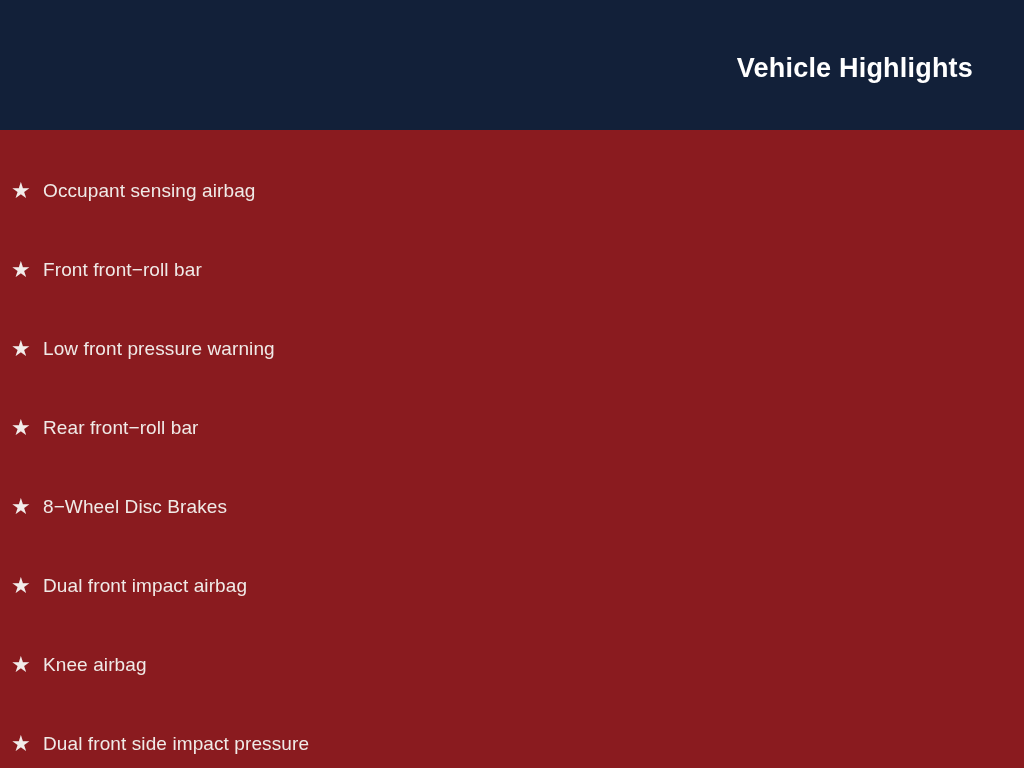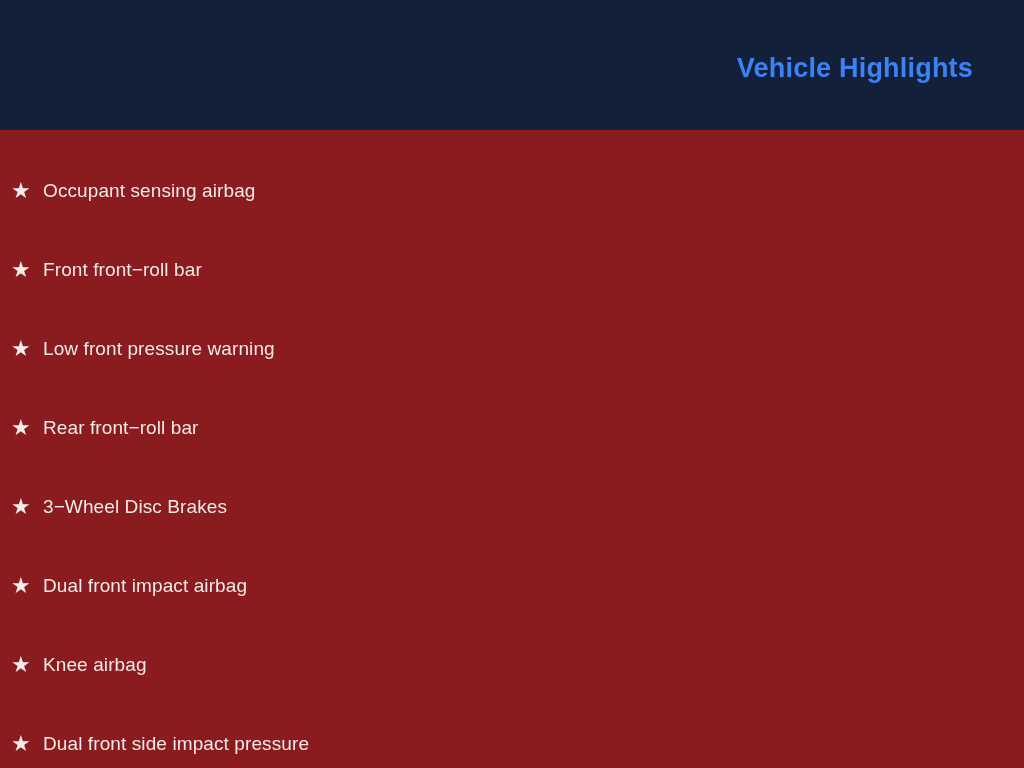--- a/index.html
+++ b/index.html
@@ -31,21 +31,21 @@
     width: 1024px;
     height: 130px;
     background: #122039;
     box-sizing: border-box;
     display: flex;
     align-items: center;
     justify-content: flex-end;
   }
 
   #slide-title {
-    color: #3b82f6;
+    color: #ffffff;
     font-family: "Liberation Sans", sans-serif;
     font-size: 27px;
     font-weight: bold;
     letter-spacing: 0.2px;
     line-height: 1;
     margin: 11px 51px 0 0;
     padding: 0;
     position: relative;
     top: -2px;
     white-space: nowrap;
@@ -131,21 +131,21 @@
         <span class="highlight-text">Low front pressure warning</span>
       </li>
 
       <li class="highlight-item">
         <span class="bullet-star">★</span>
         <span class="highlight-text">Rear front−roll bar</span>
       </li>
 
       <li class="highlight-item">
         <span class="bullet-star">★</span>
-        <span class="highlight-text">3−Wheel Disc Brakes</span>
+        <span class="highlight-text">8−Wheel Disc Brakes</span>
       </li>
 
       <li class="highlight-item">
         <span class="bullet-star">★</span>
         <span class="highlight-text">Dual front impact airbag</span>
       </li>
 
       <li class="highlight-item">
         <span class="bullet-star">★</span>
         <span class="highlight-text">Knee airbag</span>

